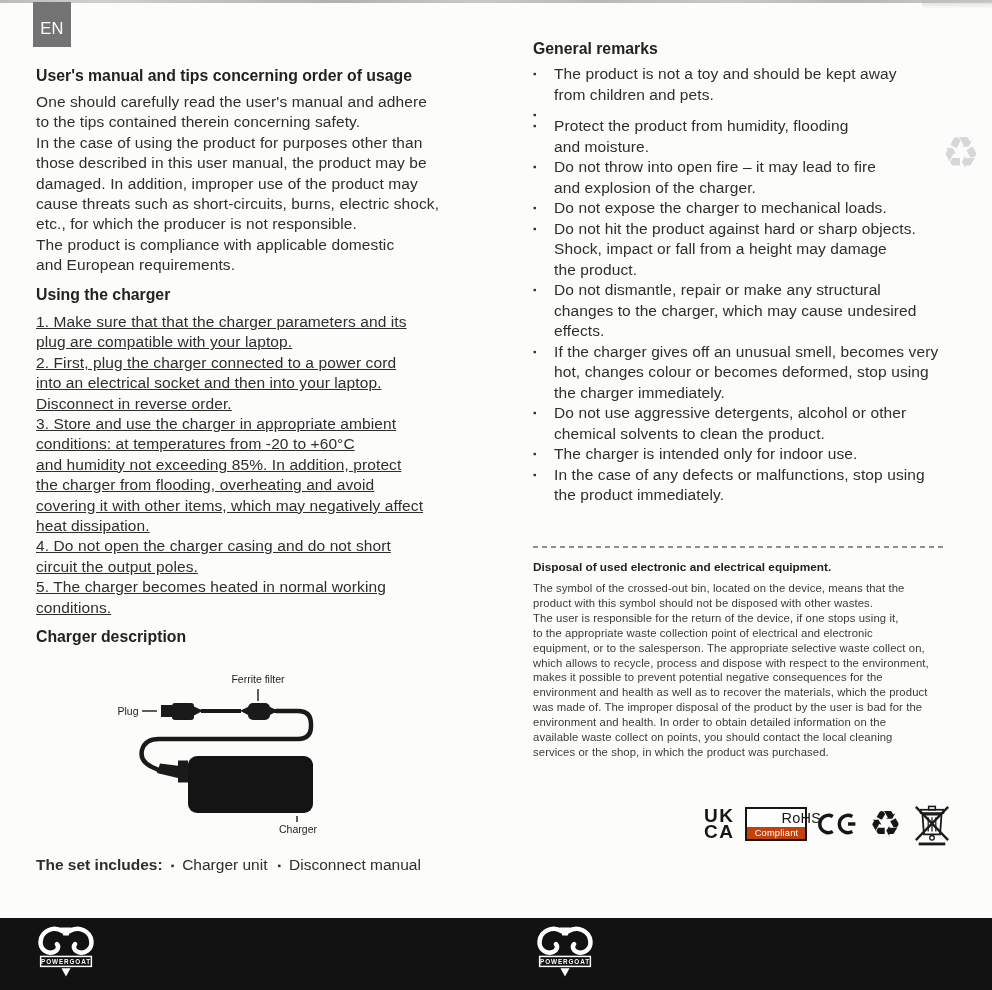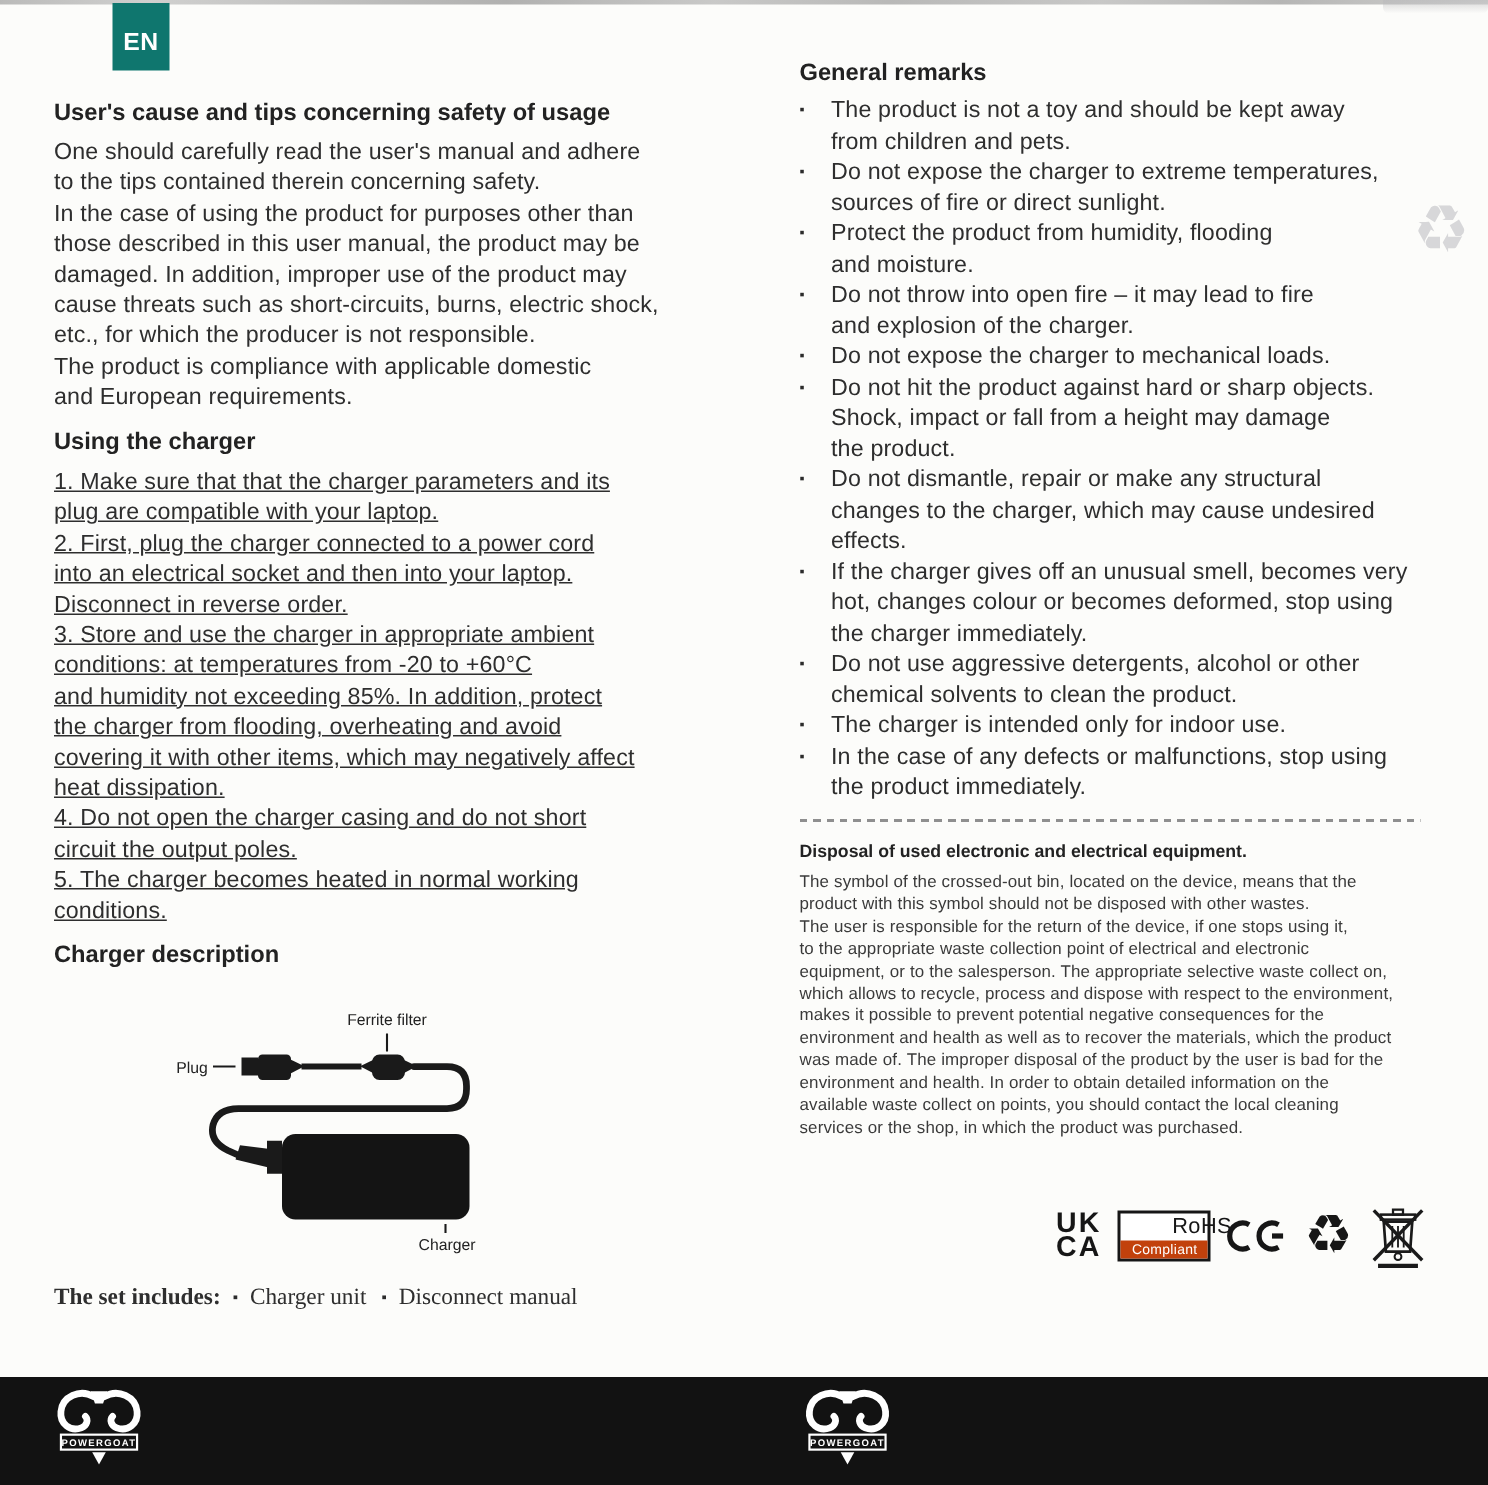--- a/index.html
+++ b/index.html
@@ -12,33 +12,33 @@
   .abs{position:absolute;}
   
   .top-smudge{left:0;top:0;width:992px;height:3px;
     background:linear-gradient(90deg,#6a6a6a 0%,#9a9a9a 10%,#777 22%,#555 34%,#8a8a8a 48%,#666 60%,#888 74%,#5f5f5f 86%,#9b9b9b 100%);
     opacity:.45;}
   .corner-smudge{left:922px;top:0;width:70px;height:9px;
     background:linear-gradient(180deg,#b9b9bb,transparent);opacity:.55;border-radius:0 0 4px 4px;}
   .faint-triangle{left:942px;top:132px;font-size:42px;line-height:1;color:#d7d7d9;
     font-family:"DejaVu Sans",sans-serif;transform:scaleY(1.05);}
   
-  .en-badge{left:33px;top:2px;width:38px;height:45px;background:#0f766e;color:#ffffff;
-    display:flex;align-items:center;justify-content:center;font-weight:bold;font-size:16.5px;
-    letter-spacing:.4px;padding-top:7px;box-sizing:border-box;margin-left:42px;}
+  .en-badge{left:33px;top:2px;width:38px;height:45px;background:#737373;color:#ffffff;
+    display:flex;align-items:center;justify-content:center;font-weight:normal;font-size:16.5px;
+    letter-spacing:.4px;padding-top:7px;box-sizing:border-box;}
   
   .h{font-weight:bold;font-size:15.8px;line-height:20px;color:#222;}
   .body-block{font-size:15.5px;line-height:20.4px;white-space:pre-line;letter-spacing:.1px;}
   .l-title{left:36px;top:66px;width:450px;}
   .l-intro{left:36px;top:92px;width:450px;}
   .l-using-h{left:36px;top:285px;}
   .l-using{left:36px;top:312px;width:450px;text-decoration:underline;}
   .l-desc-h{left:36px;top:627px;}
   .diagram-svg{left:95px;top:666px;}
-  .set-line{left:36px;top:856px;width:460px;font-size:15.5px;display:flex;align-items:baseline;font-family:Liberation Serif, serif;}
+  .set-line{left:36px;top:856px;width:460px;font-size:15.5px;display:flex;align-items:baseline;}
   .set-label{font-weight:bold;margin-right:8px;}
   .set-item{display:flex;align-items:baseline;margin-right:10px;}
   .sq-bullet{font-size:10px;margin-right:8px;position:relative;top:-1px;color:#2b2b2b;}
   
   .r-h{left:533px;top:39px;}
   .r-bullets{left:533px;top:64px;width:444px;margin:0;padding:0;list-style:none;}
   .r-bullets li{display:flex;margin:0;padding:0;}
   .r-bullets .sq-bullet{flex:0 0 13px;font-size:9.5px;top:4px;}
   .r-bullets .b-text{font-size:15.5px;line-height:20.5px;white-space:pre-line;letter-spacing:.1px;}
   .dash-sep{left:533px;top:546px;width:414px;height:2px;
@@ -62,21 +62,21 @@
 </head>
 <body>
 
 <div class="page">
 
   <div class="abs top-smudge"></div>
   <div class="abs corner-smudge"></div>
 
   <div class="abs en-badge">EN</div>
 
-  <div class="abs h l-title">User's cause and tips concerning safety of usage</div>
+  <div class="abs h l-title">User's manual and tips concerning order of usage</div>
 
   <div class="abs body-block l-intro">One should carefully read the user's manual and adhere
 to the tips contained therein concerning safety.
 In the case of using the product for purposes other than
 those described in this user manual, the product may be
 damaged. In addition, improper use of the product may
 cause threats such as short-circuits, burns, electric shock,
 etc., for which the producer is not responsible.
 The product is compliance with applicable domestic
 and European requirements.</div>
@@ -144,22 +144,20 @@
   <ul class="abs r-bullets">
 
       <li>
         <span class="sq-bullet">▪</span>
         <span class="b-text">The product is not a toy and should be kept away
 from children and pets.</span>
       </li>
 
       <li>
         <span class="sq-bullet">▪</span>
-        <span class="b-text">Do not expose the charger to extreme temperatures,
-sources of fire or direct sunlight.</span>
       </li>
 
       <li>
         <span class="sq-bullet">▪</span>
         <span class="b-text">Protect the product from humidity, flooding
 and moisture.</span>
       </li>
 
       <li>
         <span class="sq-bullet">▪</span>

